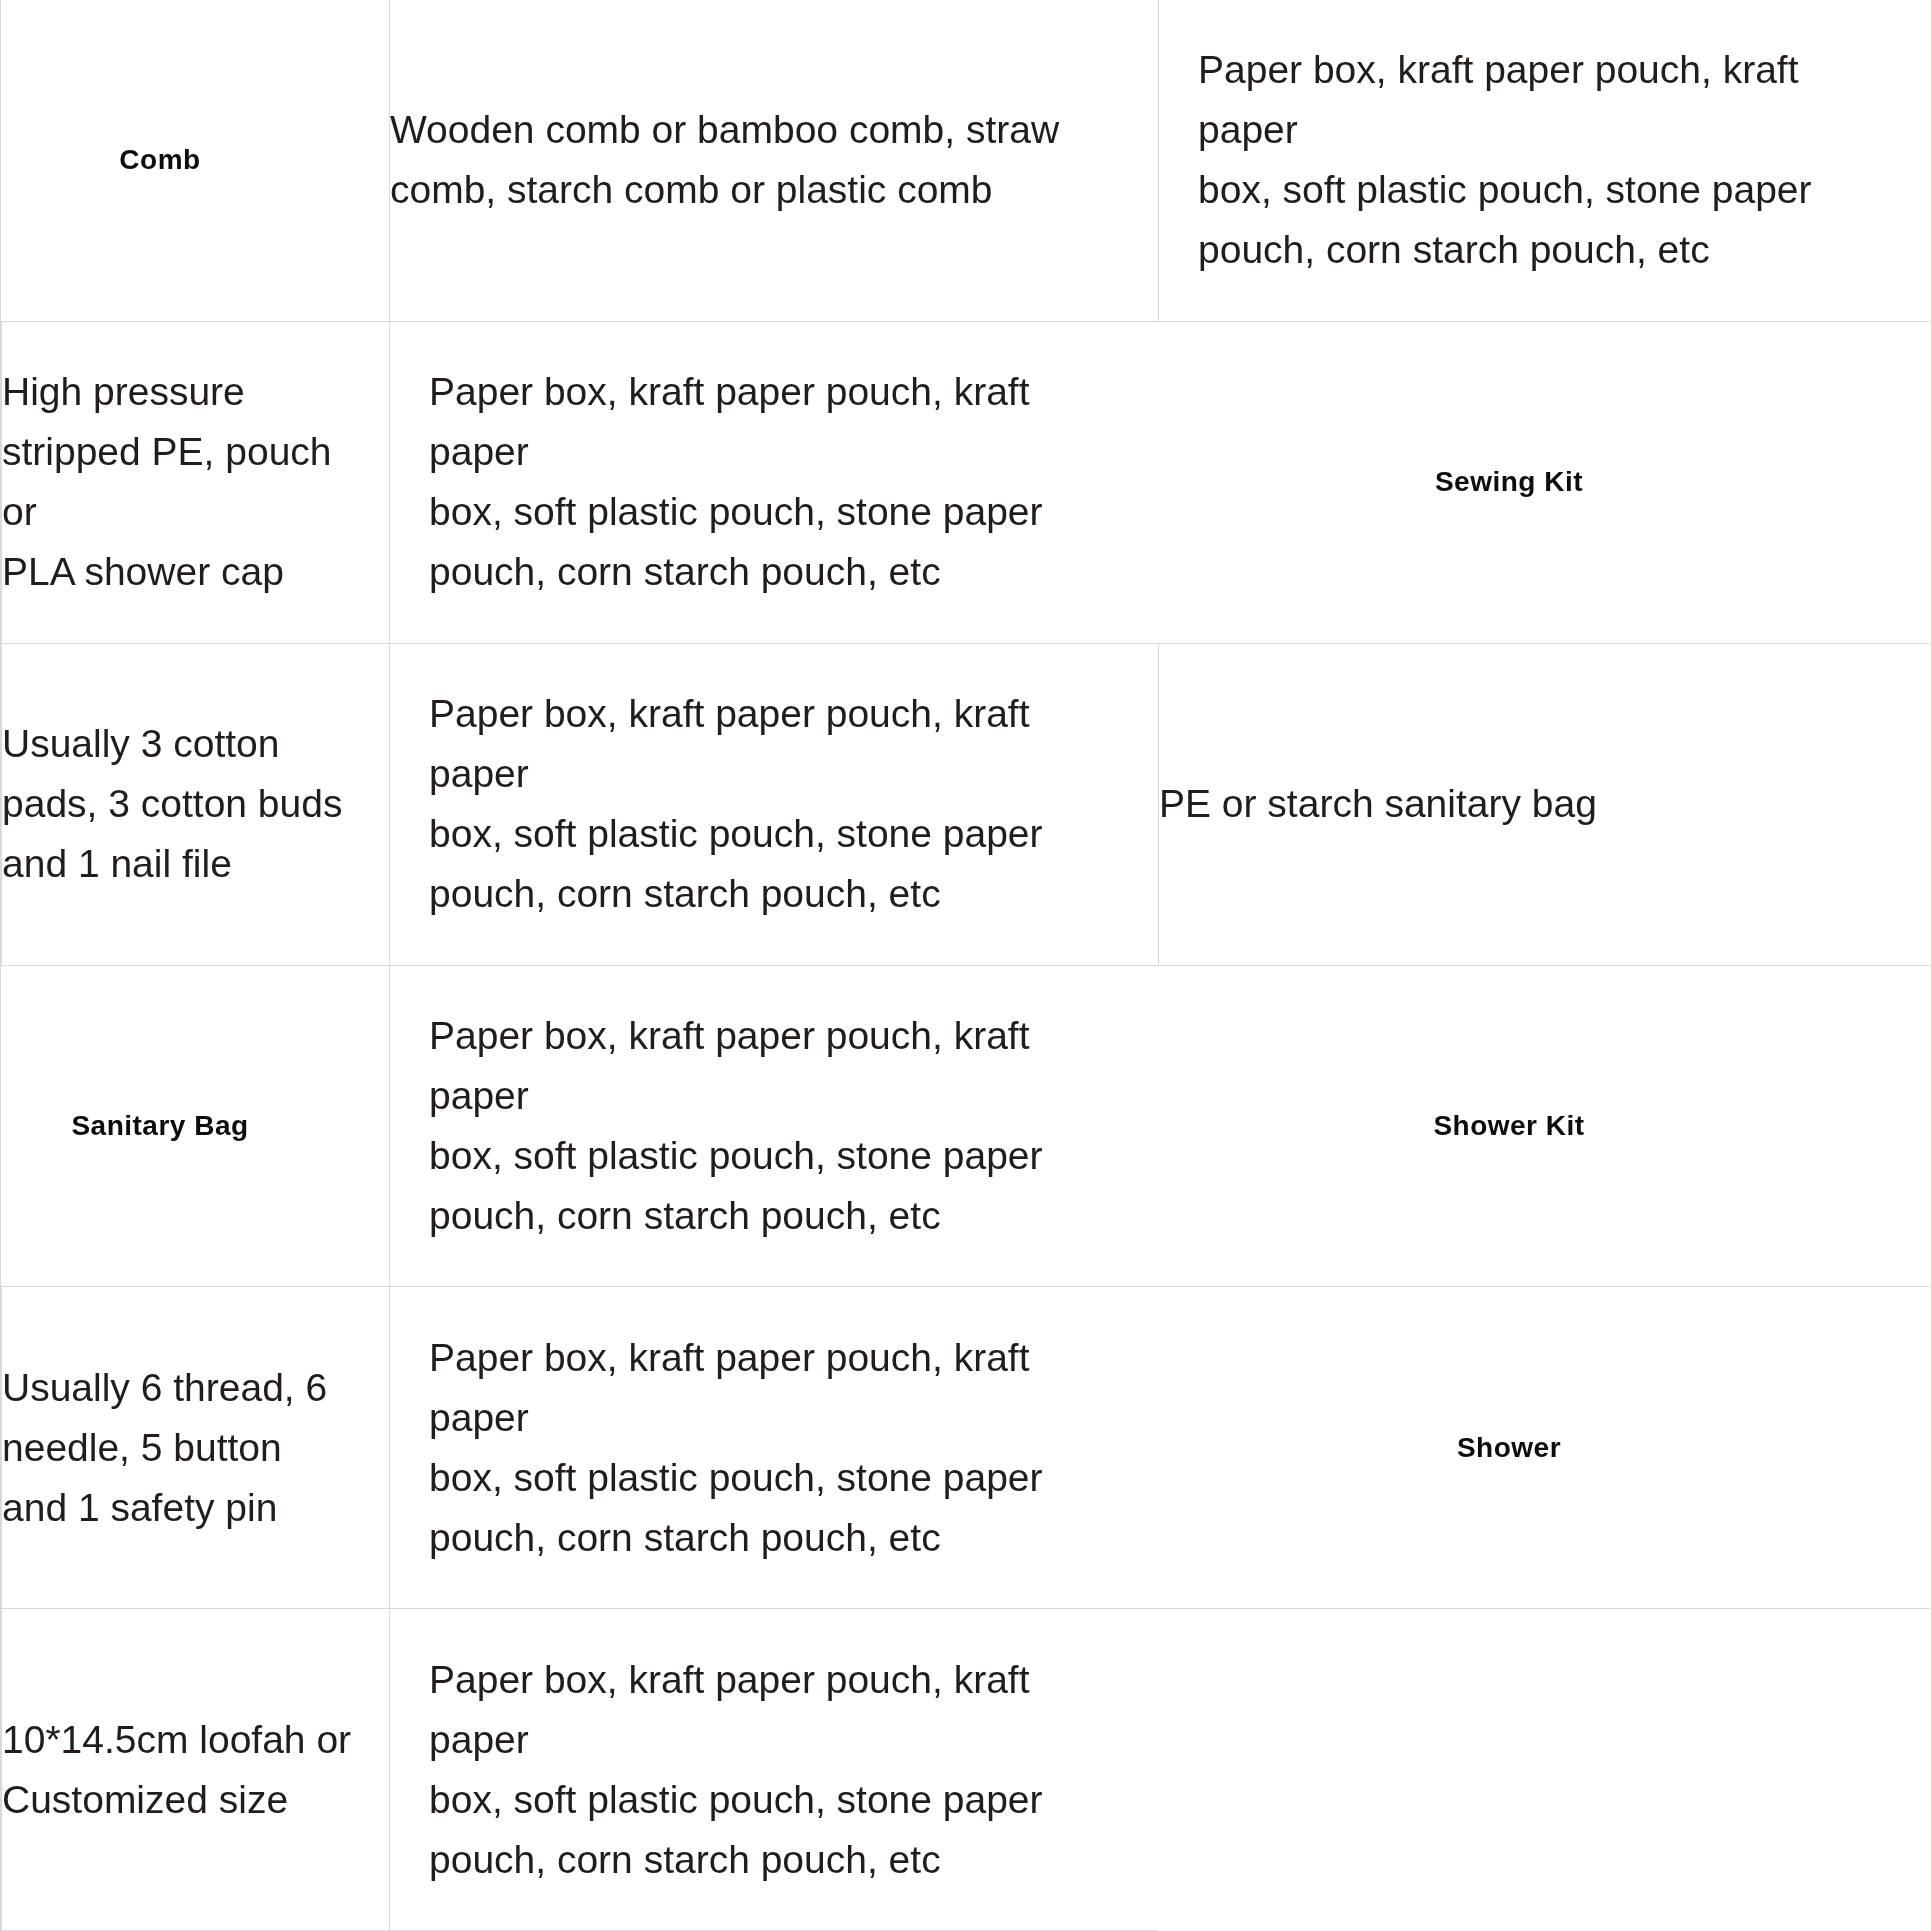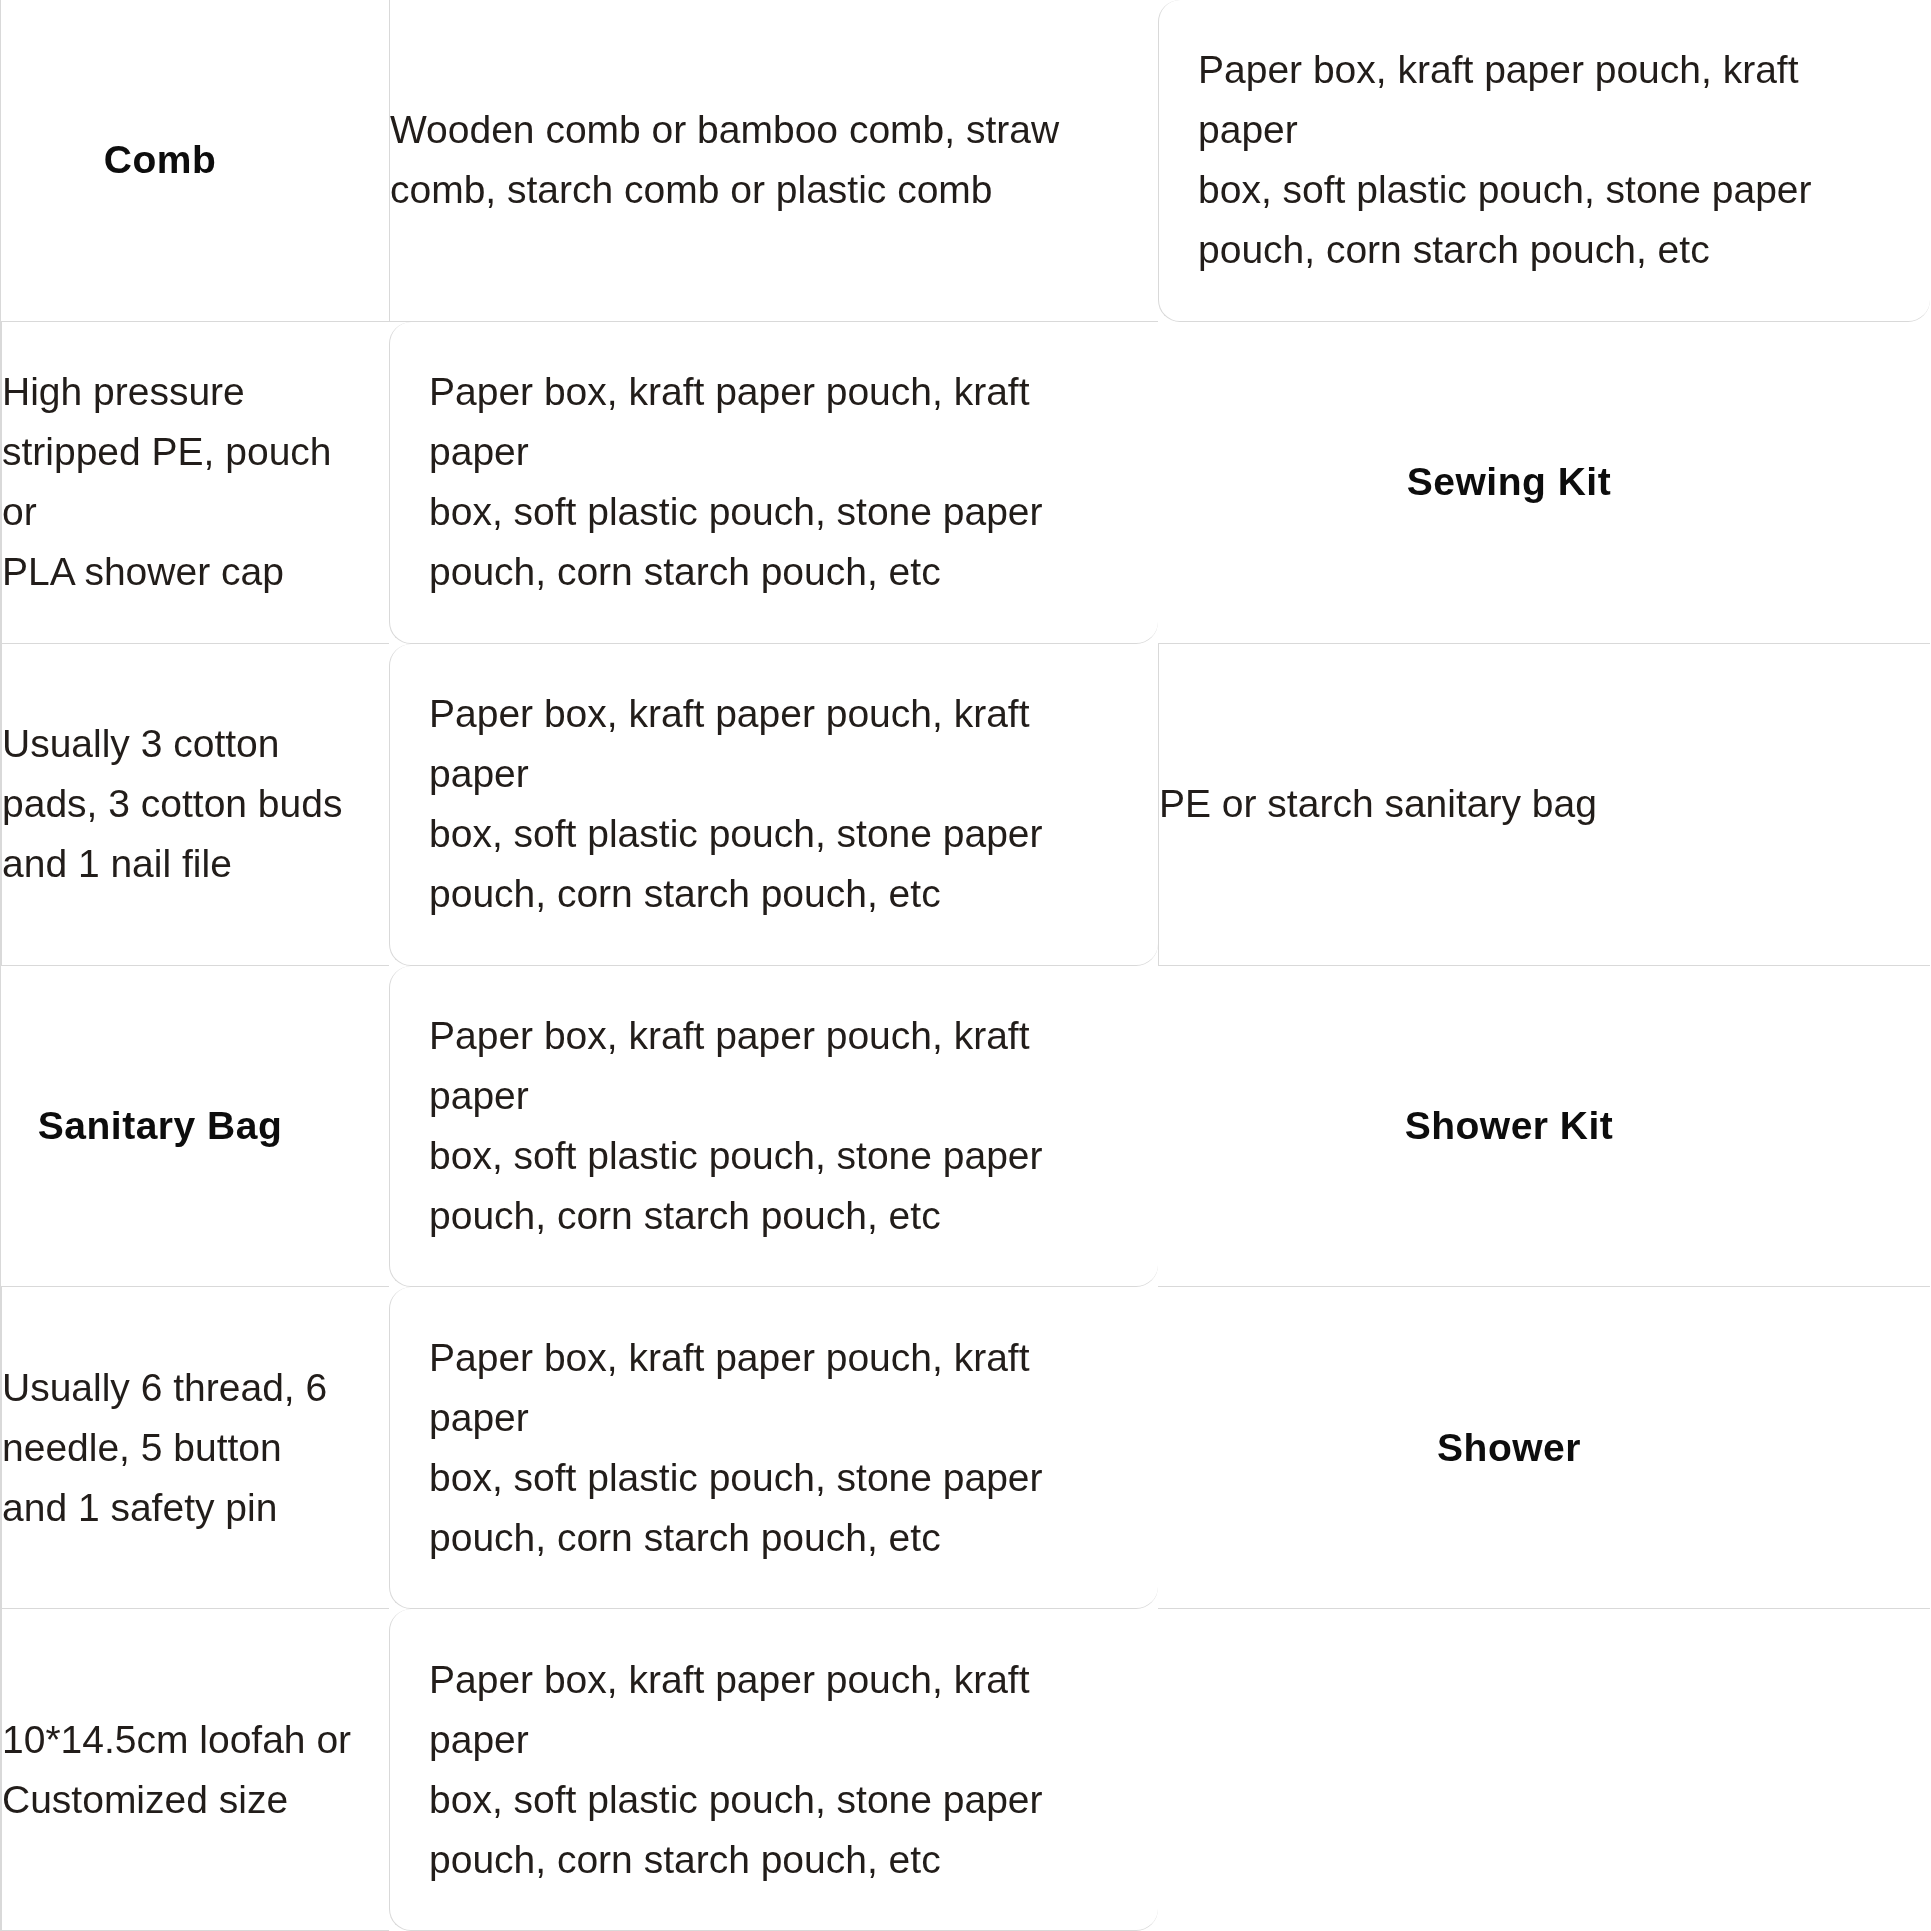--- a/index.html
+++ b/index.html
@@ -27,28 +27,28 @@
     overflow: hidden;
   }
   .cell.c2, .cell.c3 {
     border-left: 1.9px solid #d9d9d9;
   }
   .cell.c1 {
     justify-content: center;
     padding-right: 70px;
   }
   .product-name {
-    font-size: 39px;
+    font-size: 28px;
     font-weight: bold;
     color: #0d0d0d;
     letter-spacing: 0.5px;
     white-space: pre-line;
   }
   .cell.c2 { padding-right: 27px; }
-  .cell.c3 { padding-left: 39px; padding-right: 27px; border-radius: 22px; }
+  .cell.c3 { padding-left: 39px; padding-right: 27px; }
   .body-text {
     font-size: 39px;
     color: #221d1a;
     line-height: 60px;
     white-space: pre-line;
   }
 </style>
 </head>
 <body>
 

